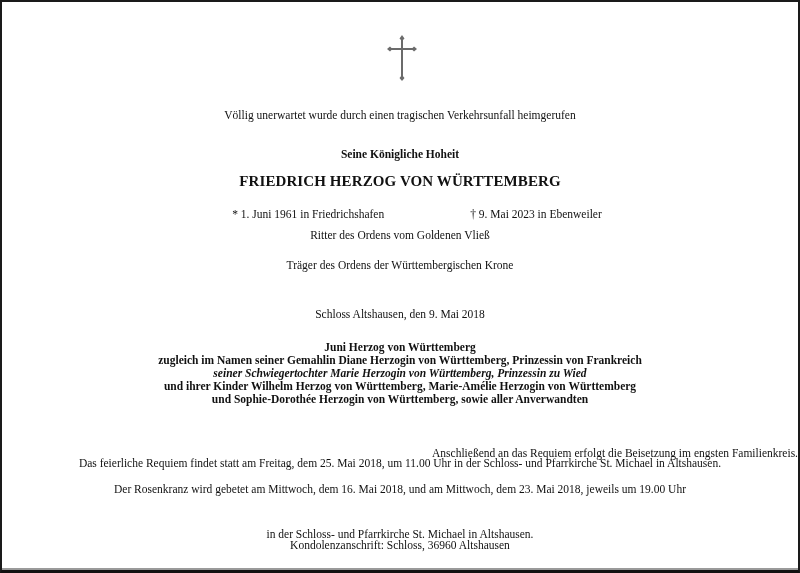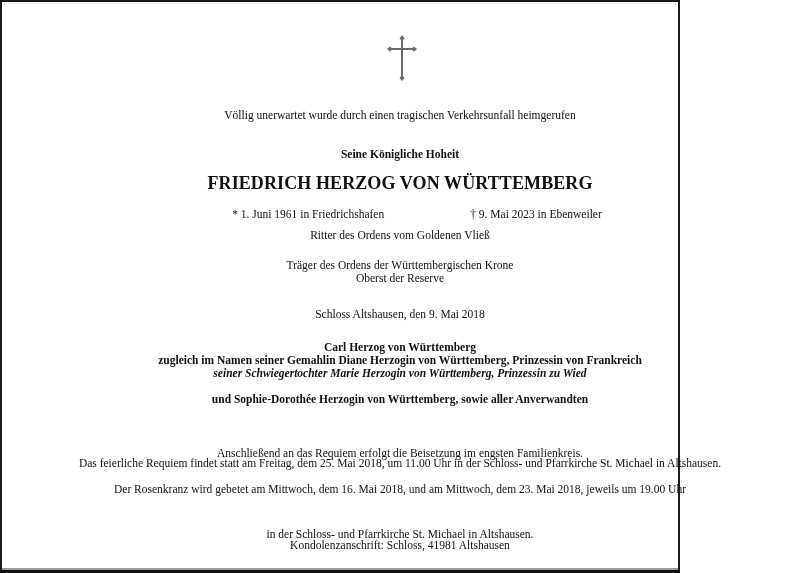--- a/index.html
+++ b/index.html
@@ -1,38 +1,38 @@
 <!DOCTYPE html>
 <html><head>
   <meta charset="utf-8">
   <style>
     html, body { margin: 0; padding: 0; background: #ffffff; }
     body { width: 800px; height: 573px; overflow: hidden; }
     .frame {
       position: absolute; left: 0; top: 0;
-      width: 680px; height: 573px;
+      width: 800px; height: 573px;
       box-sizing: border-box;
       border: 2px solid #1a1a1a;
       border-bottom: 3px solid #111;
       background: #fff;
       font-family: "Liberation Serif", "DejaVu Serif", serif;
       color: #111;
     }
     .inner-shadow {
       position: absolute; left: 0; right: 0; bottom: 0; height: 2px;
       background: #9a9a9a;
     }
     .line {
       position: absolute; left: 0; width: 796px; text-align: center;
       white-space: nowrap;
     }
     .cross { position: absolute; left: 385px; top: 33px; width: 30px; height: 46px; }
     .s12 { font-size: 11.5px; line-height: 14px; }
     .bold { font-weight: bold; }
-    .title { font-size: 18px; font-weight: bold; letter-spacing: 0.1px; }
+    .title { font-size: 15px; font-weight: bold; letter-spacing: 0.1px; }
     .dates span { display: inline-block; margin-left: 34px; }
     .gap { display: inline-block; width: 18px; }
   </style>
 </head>
 <body>
 
 <div class="frame">
 
   <svg class="cross" viewBox="0 0 30 46">
     <line x1="15" y1="3" x2="15" y2="43" stroke="#6b6b6b" stroke-width="2"></line>
@@ -48,31 +48,31 @@
   <div class="line s12 bold" style="top:145px;">Seine Königliche Hoheit</div>
 
   <div class="line title" style="top:171px;">FRIEDRICH HERZOG VON WÜRTTEMBERG</div>
 
   <div class="line s12 dates" style="top:205px;">
     <span>* 1. Juni 1961 in Friedrichshafen</span><span class="gap"></span><span>† 9. Mai 2023 in Ebenweiler</span>
   </div>
 
   <div class="line s12" style="top:226px;">Ritter des Ordens vom Goldenen Vließ</div>
   <div class="line s12" style="top:256px;">Träger des Ordens der Württembergischen Krone</div>
-  <div class="line s12" style="top:269px;">Oberst der Reserve</div>
 
   <div class="line s12" style="top:305px;">Schloss Altshausen, den 9. Mai 2018</div>
 
-  <div class="line s12 bold" style="top:338px;">Carl Herzog von Württemberg</div>
+  <div class="line s12 bold" style="top:338px;">Juni Herzog von Württemberg</div>
   <div class="line s12 bold" style="top:351px;">zugleich im Namen seiner Gemahlin Diane Herzogin von Württemberg, Prinzessin von Frankreich</div>
   <div class="line s12 bold" style="top:364px;font-style:italic;">seiner Schwiegertochter Marie Herzogin von Württemberg, Prinzessin zu Wied</div>
+  <div class="line s12 bold" style="top:377px;">und ihrer Kinder Wilhelm Herzog von Württemberg, Marie-Amélie Herzogin von Württemberg</div>
   <div class="line s12 bold" style="top:390px;">und Sophie-Dorothée Herzogin von Württemberg, sowie aller Anverwandten</div>
 
   <div class="line s12" style="top:454px;">Das feierliche Requiem findet statt am Freitag, dem 25. Mai 2018, um 11.00 Uhr in der Schloss- und Pfarrkirche St. Michael in Altshausen.</div>
-  <div class="line s12" style="top:444px;">Anschließend an das Requiem erfolgt die Beisetzung im engsten Familienkreis.</div>
+  <div class="line s12" style="top:444px;text-align:right;">Anschließend an das Requiem erfolgt die Beisetzung im engsten Familienkreis.</div>
 
   <div class="line s12" style="top:480px;">Der Rosenkranz wird gebetet am Mittwoch, dem 16. Mai 2018, und am Mittwoch, dem 23. Mai 2018, jeweils um 19.00 Uhr</div>
   <div class="line s12" style="top:493px;margin-top:32px;">in der Schloss- und Pfarrkirche St. Michael in Altshausen.</div>
 
-  <div class="line s12" style="top:536px;">Kondolenzanschrift: Schloss, 41981 Altshausen</div>
+  <div class="line s12" style="top:536px;">Kondolenzanschrift: Schloss, 36960 Altshausen</div>
 
   <div class="inner-shadow"></div>
 </div>
 
 </body></html>

